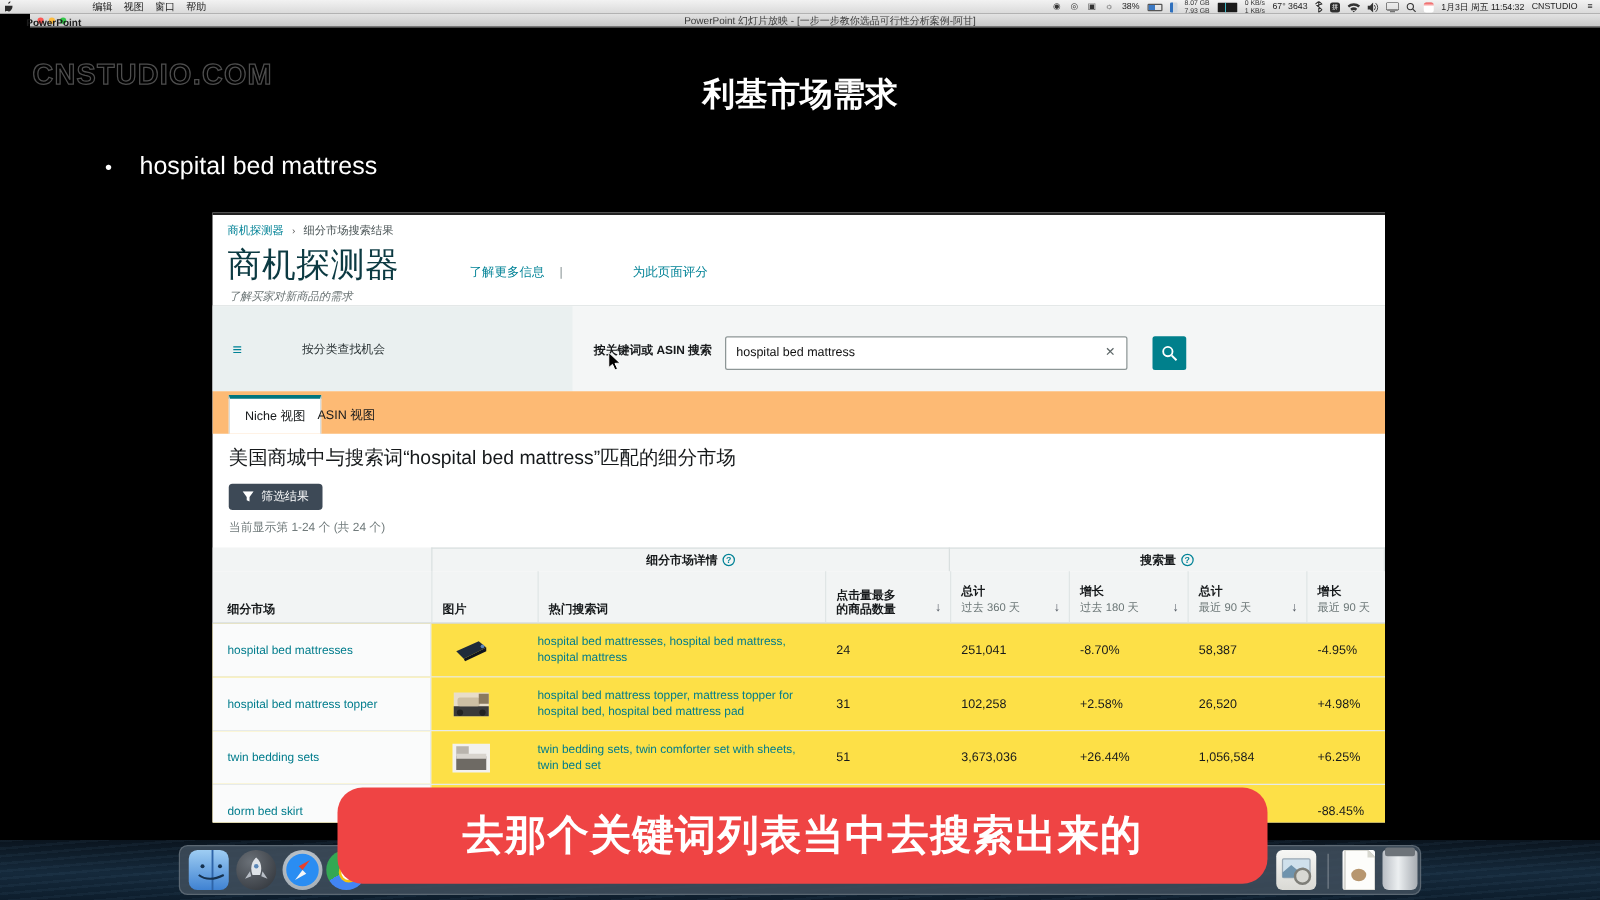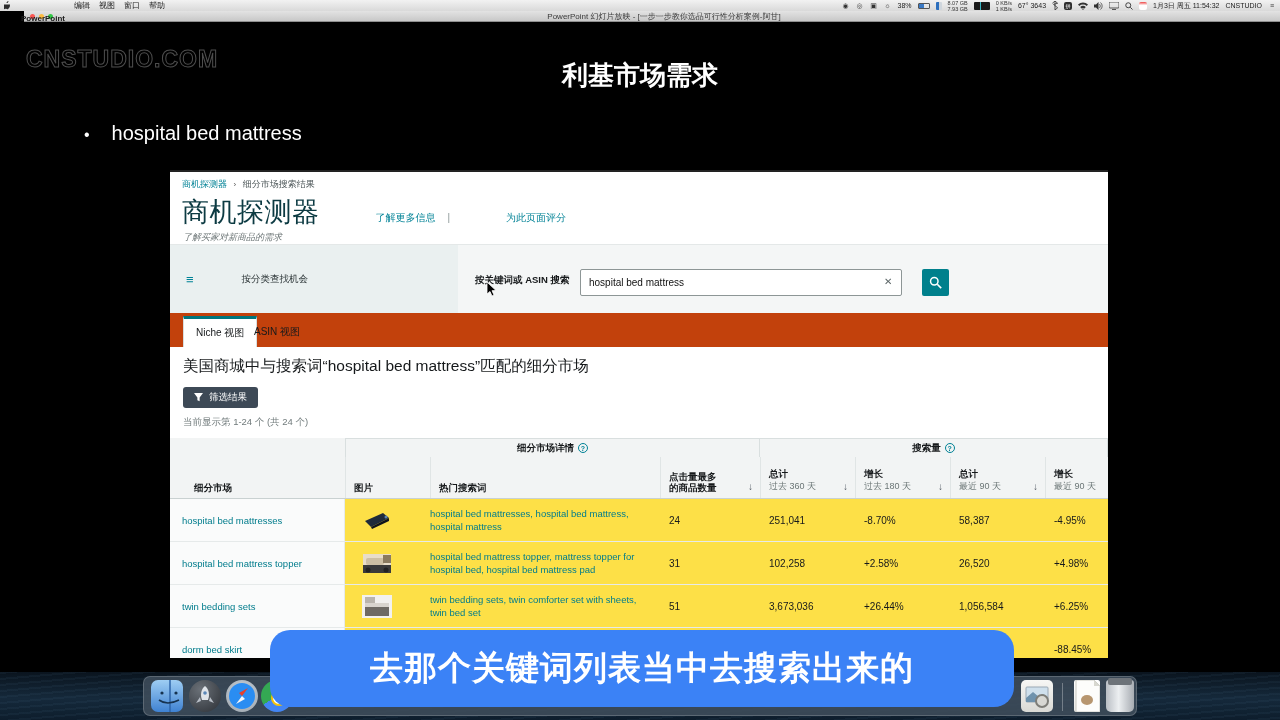--- a/index.html
+++ b/index.html
@@ -60,21 +60,21 @@
   .browse-label { font-size:9.5px; color:#2a3335;margin-left:40px; }
   .search-label { position:absolute; left:305px; top:29px; font-size:9.5px; font-weight:700; color:#16191b; }
   .search-input { position:absolute; left:410px; top:24px; width:322px; height:27px; border:1px solid #8d9696;
                   border-radius:2px; background:#fff; font-size:10px; padding:0 24px 0 8px;
                   color:#111; font-family:"Liberation Sans",sans-serif; }
   .clear-x { position:absolute; left:714px; top:31px; font-size:10px; color:#5c6667; }
   .search-btn { position:absolute; left:752px; top:24px; width:27px; height:27px; background:#00808c;
                 border:none; border-radius:2px; display:flex; align-items:center; justify-content:center; }
   .cursor-arrow { position:absolute; left:316px; top:36px; z-index:5; }
 
-  .tab-band { position:absolute; left:0; top:141px; width:938px; height:34px; background:#c2410c; }
+  .tab-band { position:absolute; left:0; top:141px; width:938px; height:34px; background:#fdba74; }
   .tab { position:absolute; top:3px; height:31px; display:flex; align-items:center; justify-content:center;
          font-size:10px; color:#16191b; padding:0 12px; }
   .tab-active { left:13px; background:#fff; border-top:3px solid #00767e;
                 border-left:1px solid #d9dede; border-right:1px solid #d9dede; }
   .tab-idle { left:72px; }
 
   .results-heading { position:absolute; left:13px; top:184px; font-size:15.5px; color:#16191b; }
   .filter-btn { position:absolute; left:13px; top:215px; height:21px; background:#3d4956; color:#fff;
                 border:none; border-radius:3px; font-size:9.5px; display:flex; align-items:center;
                 gap:6px; padding:0 11px; font-family:"Liberation Sans",sans-serif; }
@@ -85,38 +85,38 @@
   .cell { flex-shrink:0; }
   .c1{width:175px;} .c2{width:85px;} .c3{width:230px;} .c4{width:100px;}
   .c5{width:95px;} .c6{width:95px;} .c7{width:95px;} .c8{width:63px;}
   .tgroup { display:flex; height:19px; background:#f2f4f4; }
   .gcell { border:1px solid #d9dfdf; border-bottom:none; display:flex; align-items:center;
            justify-content:center; gap:4px; font-size:9.5px; font-weight:700; color:#16191b; }
   .g1{width:415px;} .g2{width:348px; border-left:none; }
   .tcols { display:flex; height:42px; background:#f2f4f4; border-bottom:1px solid #c9d1d1; }
   .hcell { display:flex; flex-direction:column; justify-content:flex-end; padding:4px 8px 5px 8px;
            font-size:9.5px; position:relative; border-left:1px solid #e0e5e5; }
-  .hcell.c1 { border-left:none; padding-left:24px;justify-content:flex-end; }
+  .hcell.c1 { border-left:none; padding-left:12px;justify-content:flex-end; }
   .hl { font-weight:700; color:#16191b; white-space:pre-line; line-height:11px; }
   .hs { color:#6b7676; font-size:9px; margin-top:1px; }
   .sort { position:absolute; right:7px; bottom:6px; color:#545b64; font-size:10px; }
   .help-dot { display:inline-flex; width:10px; height:10px; border:1px solid #008296; border-radius:50%;
               color:#008296; font-size:7px; align-items:center; justify-content:center; font-weight:700; }
   .trow { display:flex; height:43px; border-bottom:1px solid #e6eaea; background:#fde047; }
   .trow .c1 { background:#fafbfb; border-right:1px solid #e6eaea; display:flex; align-items:center;
               padding-left:12px; }
   .niche-link { color:#007c8c; font-size:9.5px; }
   .imgcell { display:flex; align-items:center; padding-left:14px; }
   .kwcell { display:flex; align-items:center; padding-right:10px; }
   .kw { color:#007c8c; font-size:9.5px; line-height:13px; }
   .numcell { display:flex; align-items:center; font-size:10px; color:#16191b; padding-left:9px; }
   .thumb { width:36px; height:27px; display:block; }
 
   
-  .caption-box { position:absolute; left:270px; top:630px; width:744px; height:77px; background:#3b82f6;
+  .caption-box { position:absolute; left:270px; top:630px; width:744px; height:77px; background:#ef4444;
                  border-radius:20px; z-index:80; display:flex; align-items:center; justify-content:center; }
   .caption-text { color:#fff; font-size:33px; font-weight:700; letter-spacing:1px; }
 
   
   .wallpaper { position:absolute; left:0; top:672px; width:1280px; height:48px;
                background:linear-gradient(180deg,#0a141e 0%, #15293b 55%, #0d1d2c 100%); }
   .wallpaper::after { content:""; position:absolute; inset:0;
                background:repeating-linear-gradient(175deg, rgba(90,130,160,0.08) 0 2px, transparent 2px 6px); }
   .dockbar { position:absolute; left:143px; top:676px; width:994px; height:40px;
              background:rgba(64,78,92,0.85); border:1px solid rgba(255,255,255,0.18); border-radius:7px; z-index:60; }

